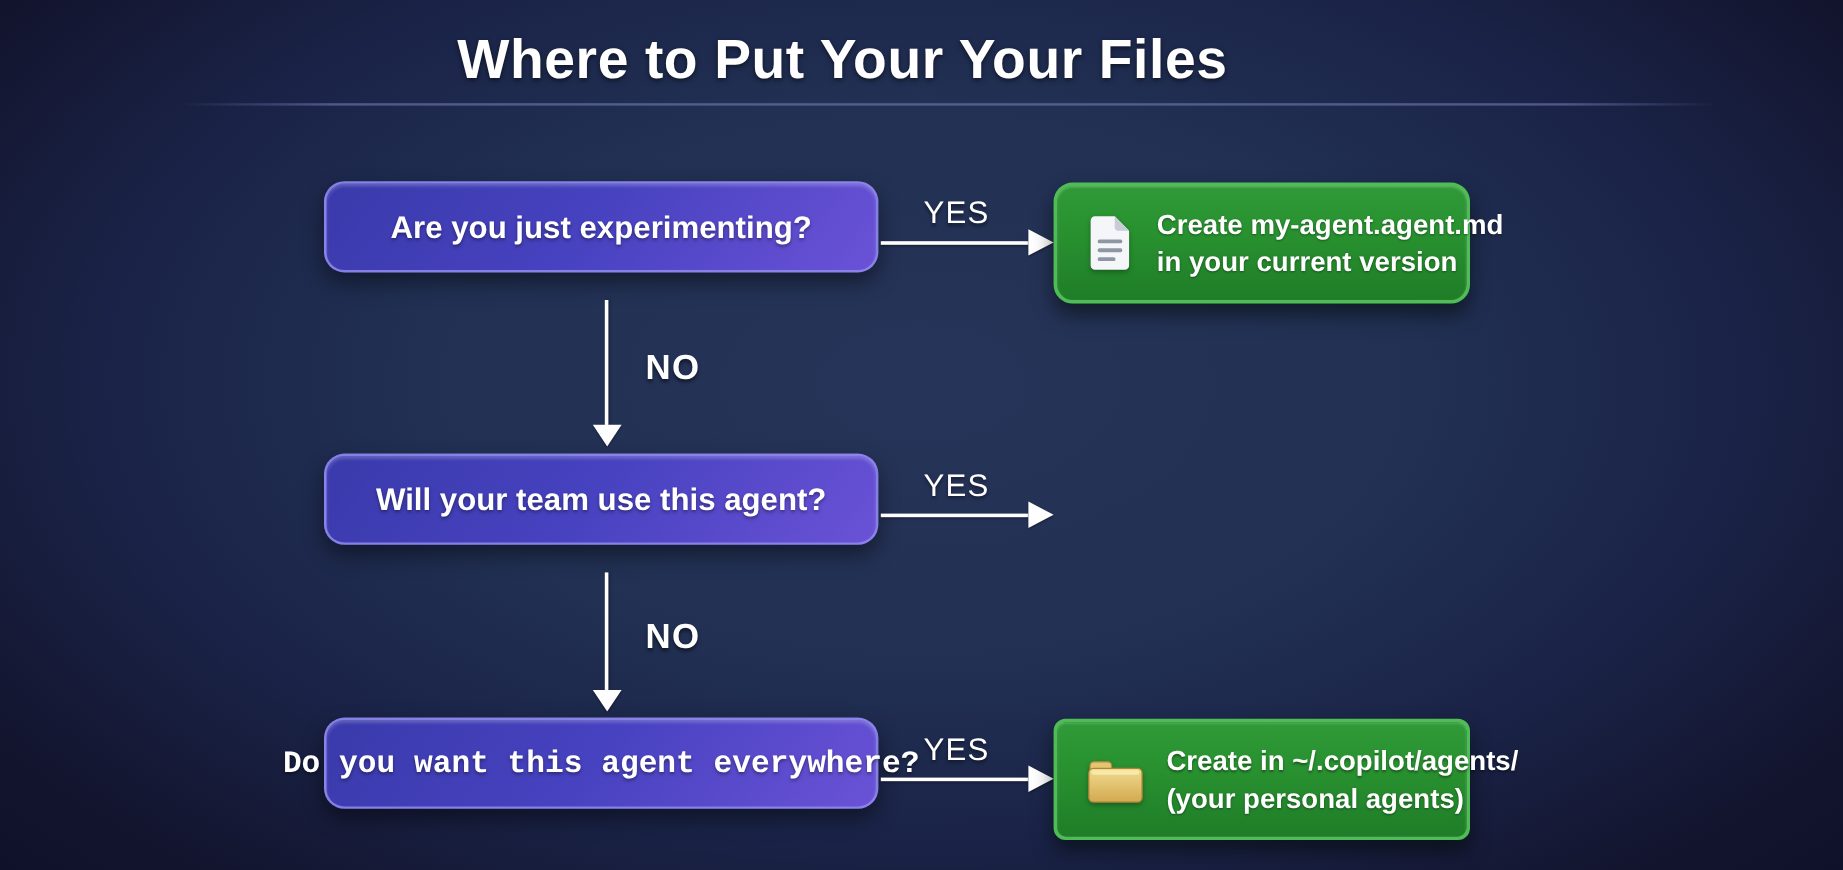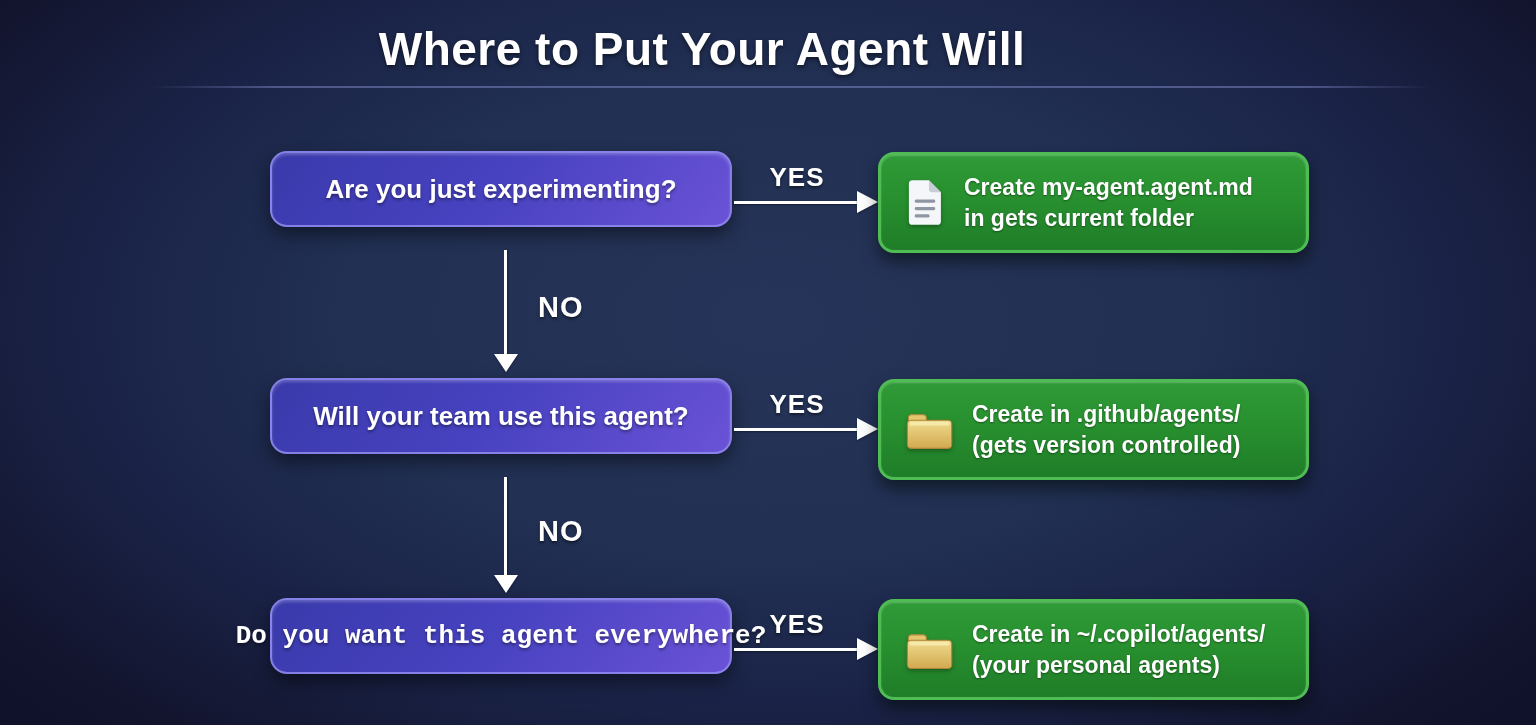--- a/index.html
+++ b/index.html
@@ -36,36 +36,36 @@
     display:flex;align-items:center;justify-content:center;
     box-sizing:border-box;
   }
   .qbox span{
     color:#fff;font-size:26px;font-weight:700;white-space:nowrap;
     text-shadow:0 2px 3px rgba(0,0,0,.4);
   }
 
   
   .rbox{
-    position:absolute;left:878px;width:431px;height:101px;
+    position:absolute;left:878px;width:347px;height:101px;
     border-radius:16px;box-sizing:border-box;
     background:linear-gradient(180deg,#2f9a37 0%,#28902f 45%,#1f7d28 100%);
     border:3px solid #4fbd54;
     box-shadow:0 9px 16px rgba(0,8,0,.5), inset 0 1px 2px rgba(255,255,255,.25);
     display:flex;align-items:center;gap:17px;padding:0 14px 0 22px;
   }
   .ricon{flex:0 0 auto;display:flex;align-items:center;filter:drop-shadow(0 2px 2px rgba(0,0,0,.3));}
   .rtext{color:#fff;font-size:23px;font-weight:700;line-height:31px;
     text-shadow:0 1px 2px rgba(0,0,0,.4);white-space:nowrap;}
 
   
   .yes-conn{position:absolute;left:734px;width:144px;height:48px;}
   .yes-label{
     position:absolute;top:0;left:0;right:18px;text-align:center;
-    color:#fff;font-size:26px;font-weight:700;letter-spacing:1px;
+    color:#fff;font-size:26px;font-weight:400;letter-spacing:1px;
     text-shadow:0 2px 3px rgba(0,0,0,.5);
   }
   .hline{position:absolute;bottom:6px;left:0;width:123px;height:3px;background:#fff;
     box-shadow:0 1px 2px rgba(0,0,0,.4);}
   .rhead{position:absolute;right:0;bottom:-3px;width:0;height:0;
     border-top:11px solid transparent;border-bottom:11px solid transparent;
     border-left:21px solid #fff;filter:drop-shadow(0 1px 1px rgba(0,0,0,.4));}
 
   
   .no-conn{position:absolute;left:494px;width:96px;}
@@ -74,30 +74,30 @@
   .dhead{position:absolute;left:0;bottom:0;width:0;height:0;
     border-left:12px solid transparent;border-right:12px solid transparent;
     border-top:18px solid #fff;filter:drop-shadow(0 1px 1px rgba(0,0,0,.4));}
   .no-label{position:absolute;left:32px;top:50%;transform:translateY(-60%);
     color:#fff;font-size:29px;font-weight:700;letter-spacing:1px;
     text-shadow:0 2px 3px rgba(0,0,0,.5);margin-left:12px;}
 
   
   .row1-q{top:151px;} .row1-r{top:152px;}
   .row2-q{top:378px;justify-content:center;} .row2-r{top:379px;}
-  .row3-q{top:598px;font-family:Liberation Mono, monospace;} .row3-r{top:599px;}
+  .row3-q{top:598px;font-family:Liberation Mono, monospace;} .row3-r{top:599px;border-radius:10px;}
   .yes1{top:162px;} .yes2{top:389px;} .yes3{top:609px;}
   .no1{top:250px;height:122px;} .no2{top:477px;height:116px;}
 </style>
 </head>
 <body>
 
 <div class="stage">
 
-  <h1 class="title">Where to Put Your Agent Will</h1>
+  <h1 class="title">Where to Put Your Your Files</h1>
   <div class="divider"></div>
 
   <div class="qbox row1-q">
     <span>Are you just experimenting?</span>
   </div>
   <div class="yes-conn yes1">
     <div class="yes-label">YES</div>
     <div class="hline"></div>
     <div class="rhead"></div>
   </div>
@@ -106,55 +106,36 @@
       <svg width="44" height="50" viewBox="0 0 36 44">
         <path d="M7 2 h14.5 L32 12.5 V38 a3.2 3.2 0 0 1 -3.2 3.2 H7 A3.2 3.2 0 0 1 3.8 38 V5.2 A3.2 3.2 0 0 1 7 2 z" fill="#f4f6f9"></path>
         <path d="M21.5 2 L32 12.5 H24 a2.5 2.5 0 0 1 -2.5 -2.5 z" fill="#c7ccd6"></path>
         <rect x="9" y="19" width="18" height="2.8" rx="1.2" fill="#8f96a3"></rect>
         <rect x="9" y="25.5" width="18" height="2.8" rx="1.2" fill="#8f96a3"></rect>
         <rect x="9" y="32" width="13" height="2.8" rx="1.2" fill="#8f96a3"></rect>
       </svg>
     </span>
     <div class="rtext">
       <div>Create my-agent.agent.md</div>
-      <div>in gets current folder</div>
+      <div>in your current version</div>
     </div>
   </div>
   <div class="no-conn no1">
     <div class="vline"></div>
     <div class="dhead"></div>
     <span class="no-label">NO</span>
   </div>
 
   <div class="qbox row2-q">
     <span>Will your team use this agent?</span>
   </div>
   <div class="yes-conn yes2">
     <div class="yes-label">YES</div>
     <div class="hline"></div>
     <div class="rhead"></div>
-  </div>
-  <div class="rbox row2-r">
-    <span class="ricon">
-      <svg width="52" height="44" viewBox="0 0 48 40">
-        <defs>
-          <linearGradient id="fg1" x1="0" y1="0" x2="0" y2="1">
-            <stop offset="0" stop-color="#f0dc90"></stop>
-              <stop offset="1" stop-color="#d2a94f"></stop>
-          </linearGradient>
-        </defs>
-        <path d="M5 13 V9 a3 3 0 0 1 3 -3 h10.5 a3 3 0 0 1 3 3 v4 z" fill="#e3c66f" stroke="#b08c3e" stroke-width="1"></path>
-        <rect x="4" y="11" width="41" height="26" rx="3.5" fill="url(#fg1)" stroke="#ad8438" stroke-width="1"></rect>
-        <rect x="6" y="12.5" width="37" height="3.4" rx="1.7" fill="#f8ecb0" opacity=".85"></rect>
-      </svg>
-    </span>
-    <div class="rtext">
-      <div>Create in .github/agents/</div>
-      <div>(gets version controlled)</div>
-    </div>
   </div>
   <div class="no-conn no2">
     <div class="vline"></div>
     <div class="dhead"></div>
     <span class="no-label">NO</span>
   </div>
 
   <div class="qbox row3-q">
     <span>Do you want this agent everywhere?</span>
   </div>

